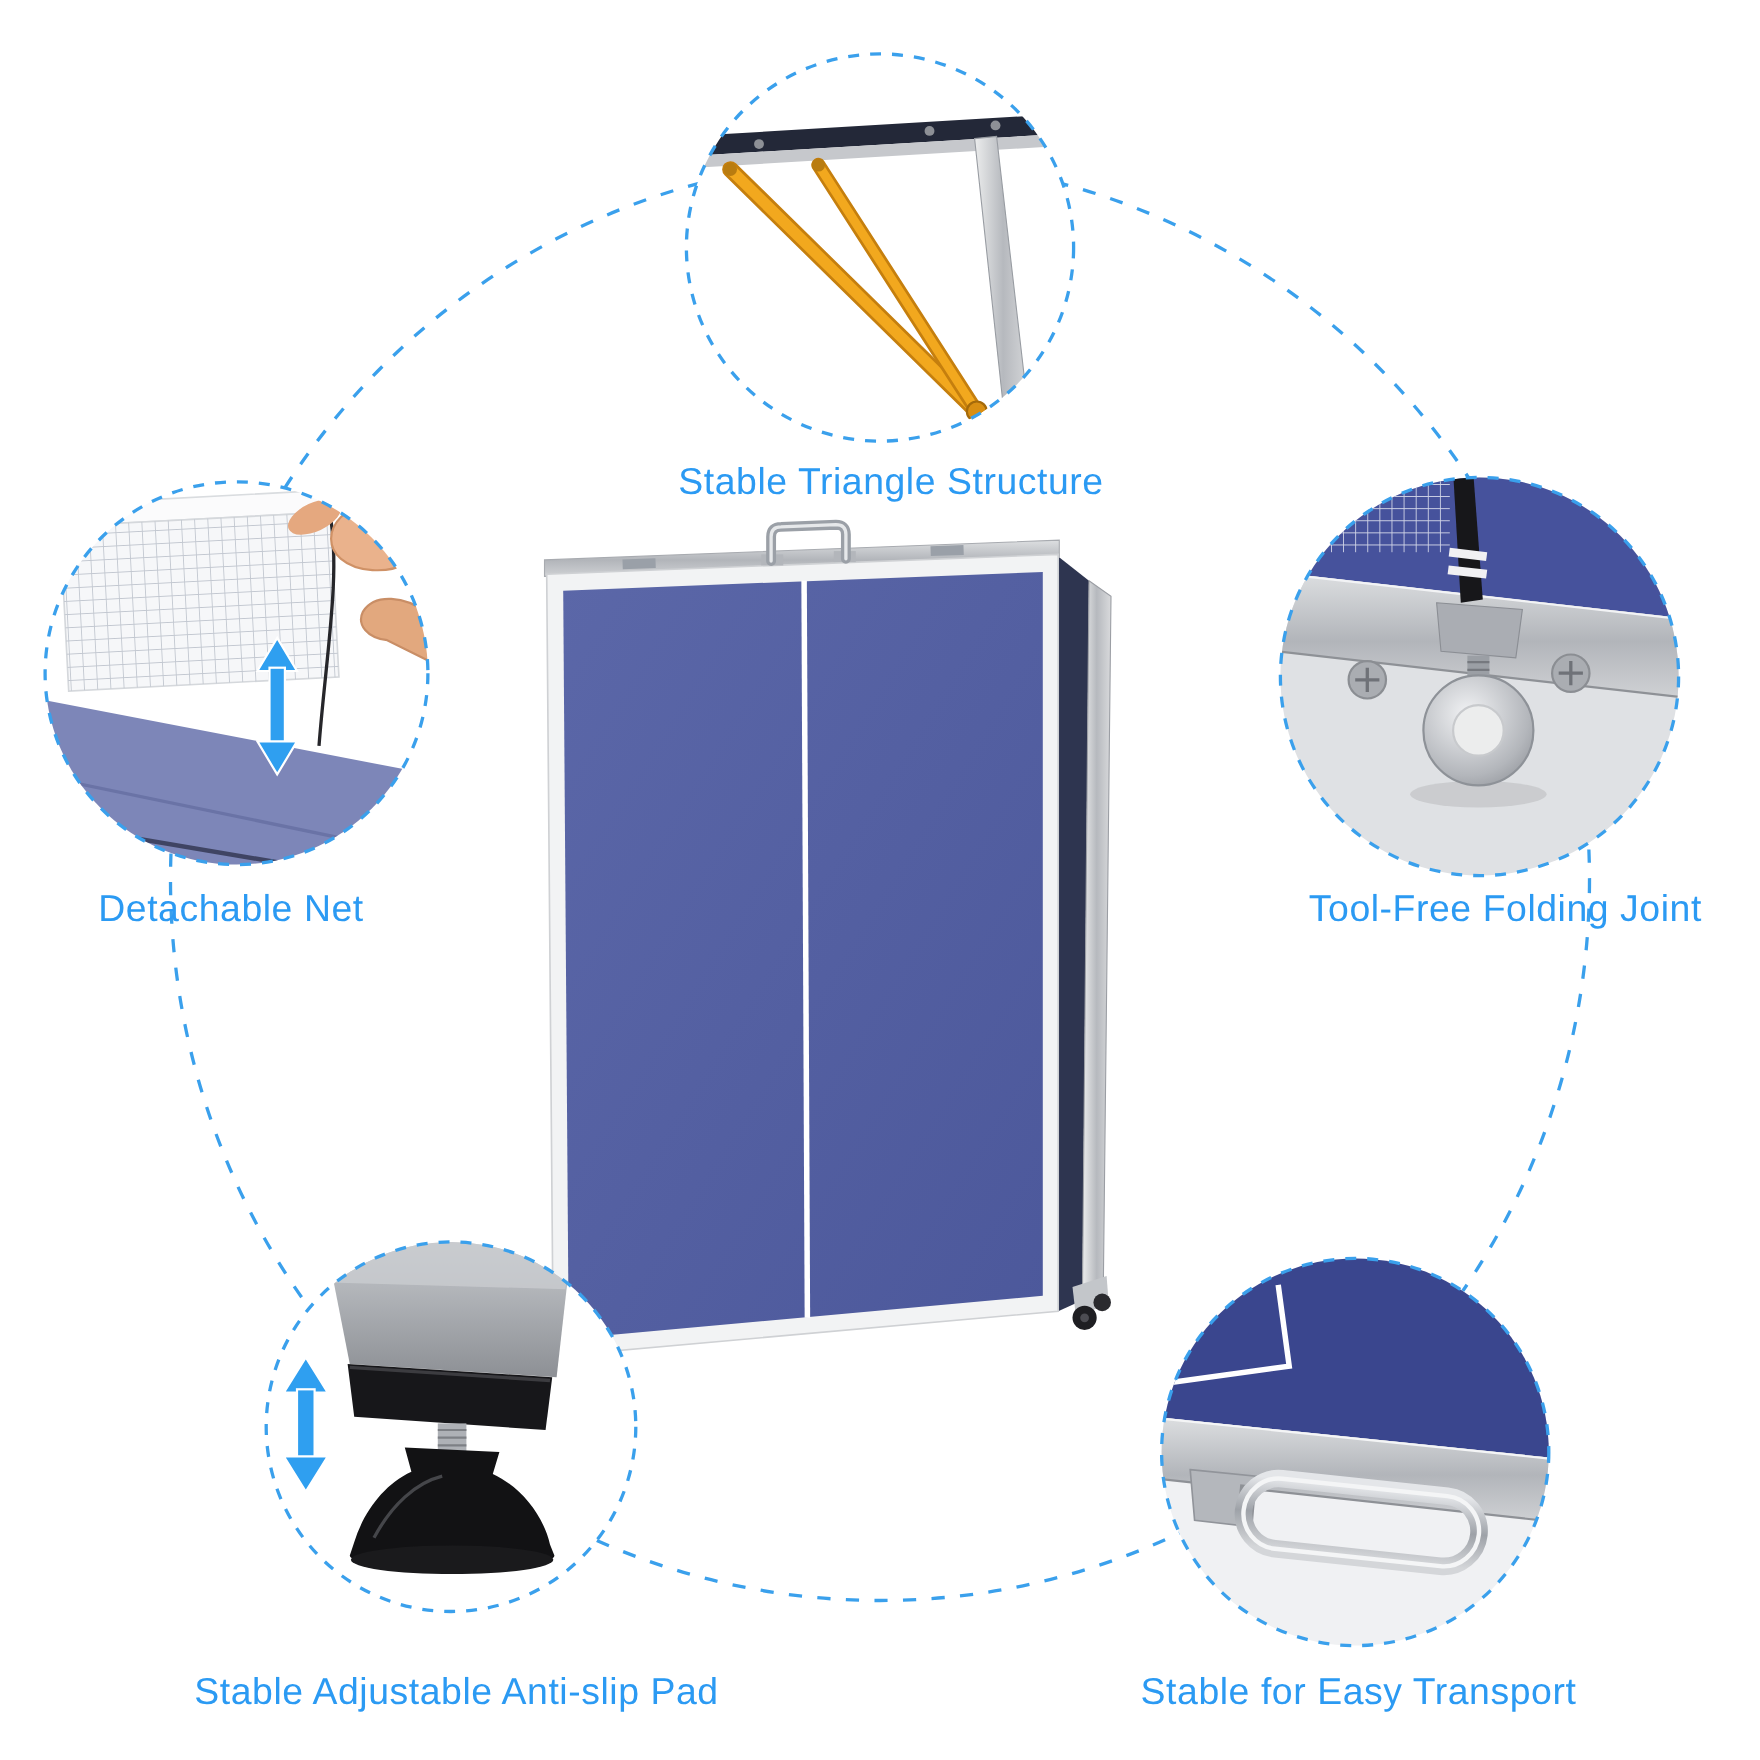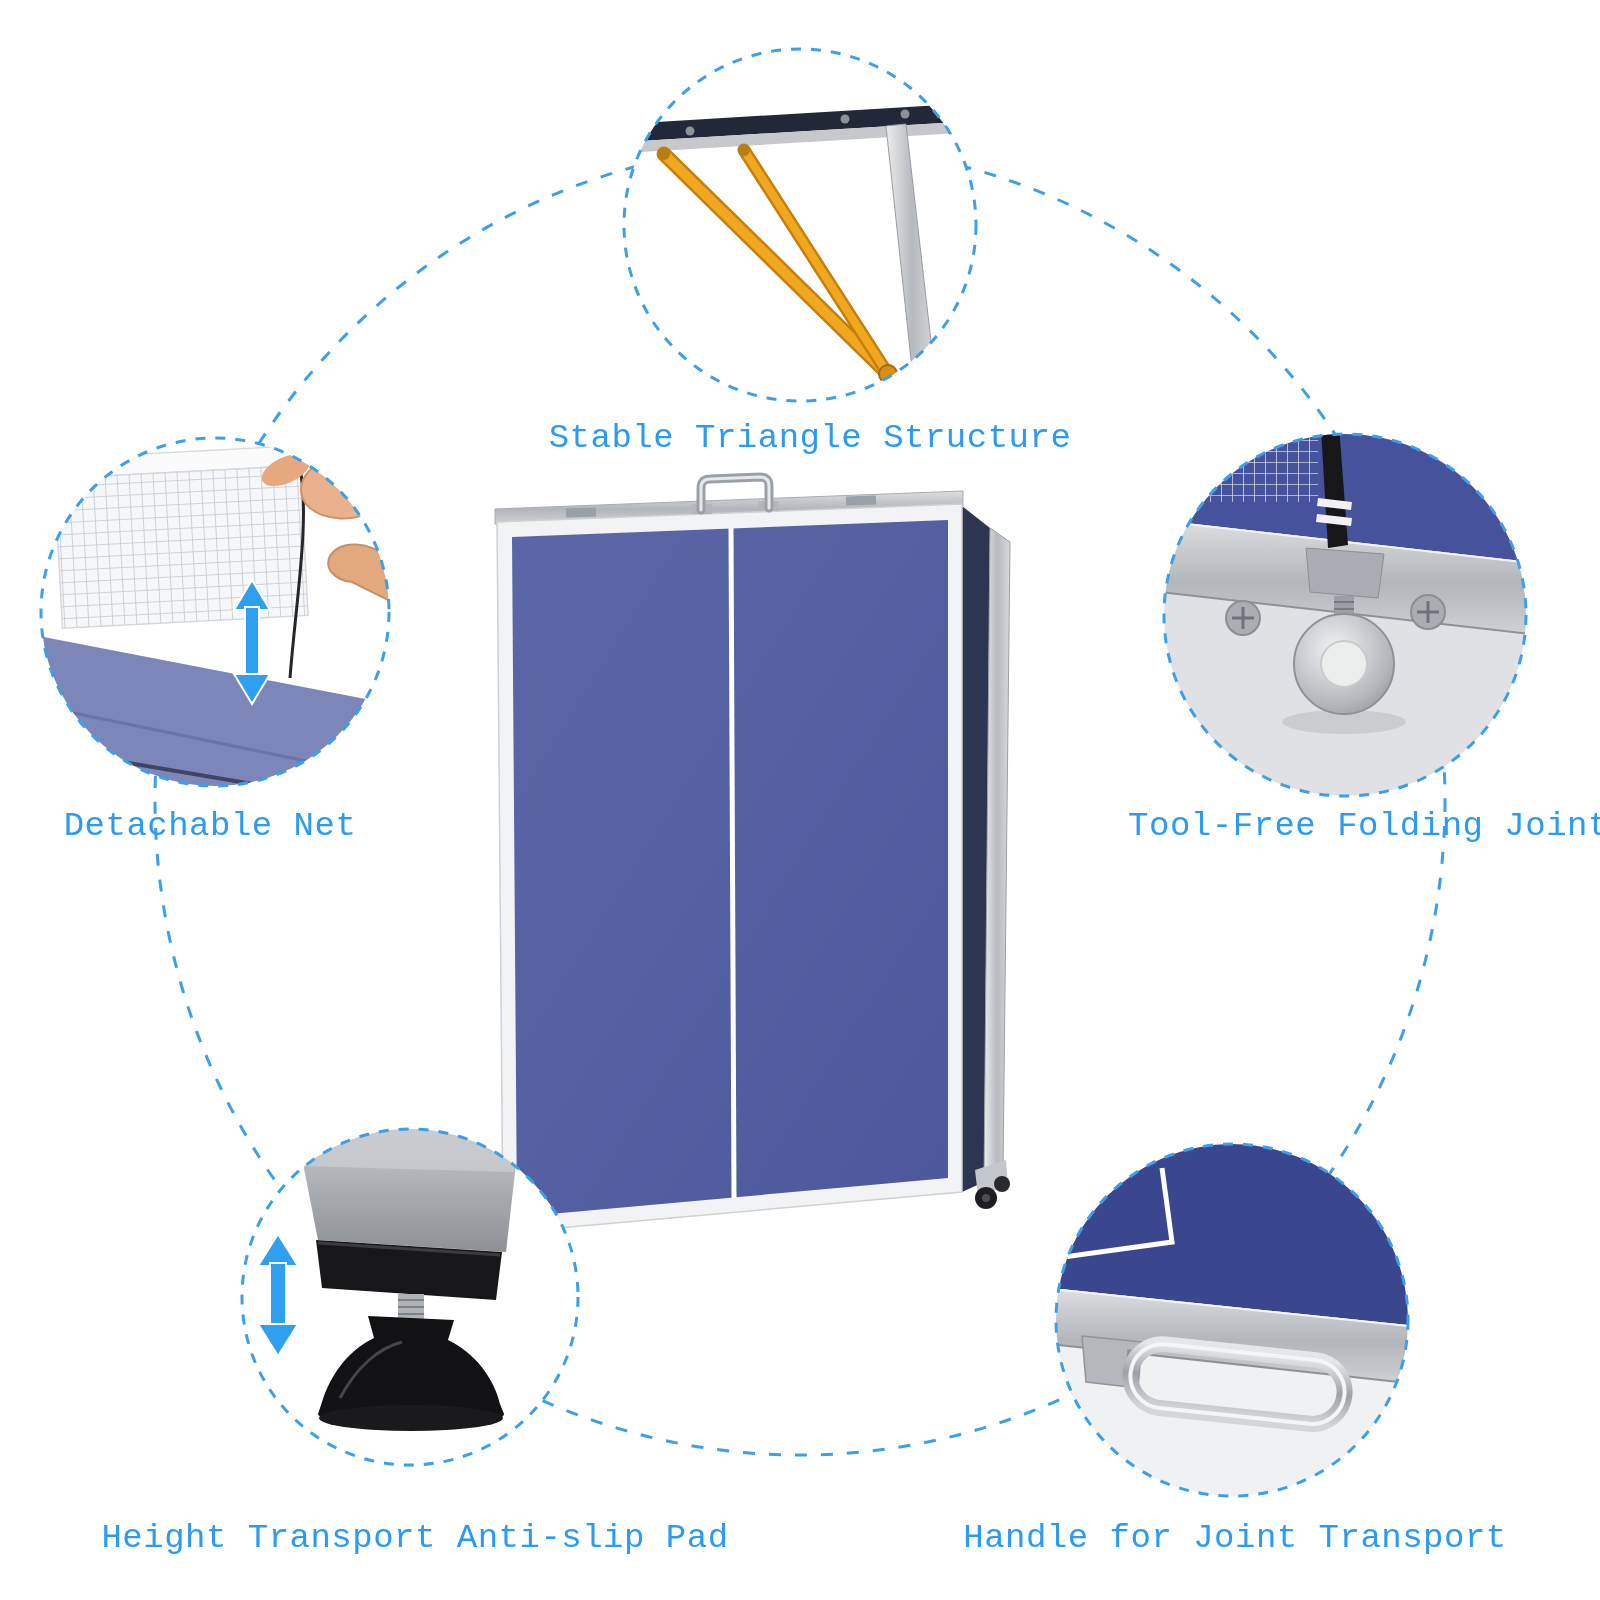--- a/index.html
+++ b/index.html
@@ -9,21 +9,20 @@
   }
   #gfx{position:absolute;left:0;top:0;}
   .label{
     position:absolute;
     color:var(--label-blue,#2b9af3);
     font-size:34px;
     line-height:1.2;
     text-align:center;
     letter-spacing:0.5px;
     user-select:none;
-    font-family:Liberation Mono, monospace;
   }
 </style>
 </head>
 <body>
 
 <div id="stage">
 
 <svg id="gfx" width="1600" height="1600" viewBox="0 0 1600 1600">
   <defs>
     <linearGradient id="silverV" x1="0" y1="0" x2="1" y2="0">
@@ -236,17 +235,17 @@
     <circle cx="1232" cy="1320" r="176" fill="none" stroke="#3aa0ec" stroke-width="3" stroke-dasharray="10 10"></circle>
   </g>
 </svg>
 
 <div class="label" style="left:460px;top:418px;width:700px;">Stable Triangle Structure</div>
 
 <div class="label" style="left:30px;top:806px;width:360px;">Detachable Net</div>
 
 <div class="label" style="left:1096px;top:806px;width:545px;">Tool-Free Folding Joint</div>
 
-<div class="label" style="left:80px;top:1518px;width:670px;">Height Transport Anti-slip Pad</div>
-
-<div class="label" style="left:930px;top:1518px;width:610px;">Handle for Joint Transport</div>
+<div class="label" style="left:80px;top:1518px;width:670px;">Stable Adjustable Anti-slip Pad</div>
+
+<div class="label" style="left:930px;top:1518px;width:610px;">Stable for Easy Transport</div>
 
 </div>
 
 </body></html>

